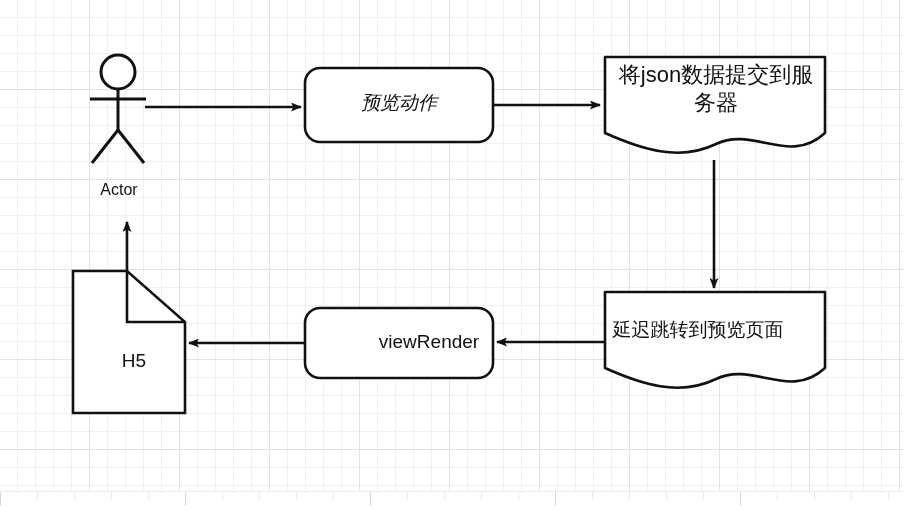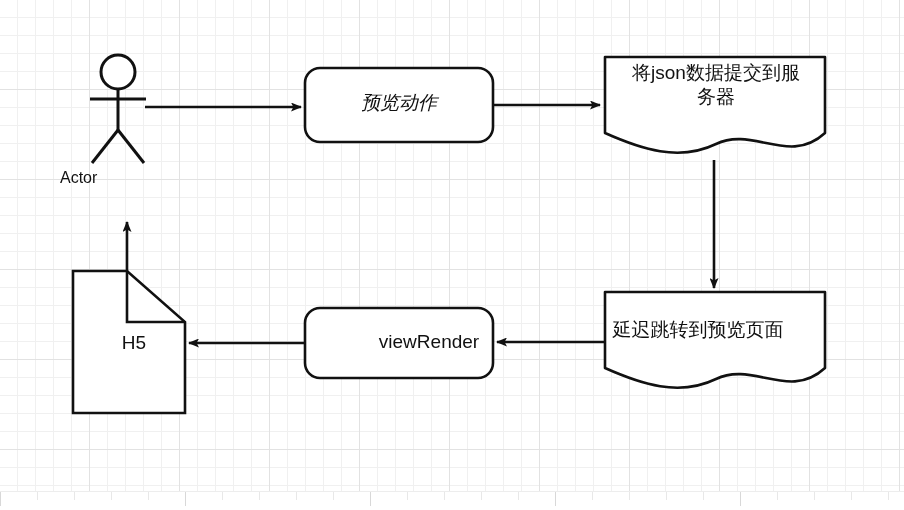--- a/index.html
+++ b/index.html
@@ -65,25 +65,25 @@
   }
   .node-label {
     position: absolute;
     color: #111111;
     text-align: center;
     line-height: 1.28;
     white-space: pre-wrap;
     pointer-events: none;
   }
   .lbl-preview   { left: 305px; top: 91px;  width: 188px; font-size: 19px; font-style: italic; }
-  .lbl-submit    { left: 608px; top: 61px;  width: 216px; font-size: 19px; }
+  .lbl-submit    { left: 608px; top: 61px;  width: 216px; font-size: 22px; }
   .lbl-redirect  { left: 606px; top: 318px; width: 184px; font-size: 19px; }
   .lbl-render    { left: 306px; top: 330px; width: 214px; font-size: 19px; margin-left: 16px; }
-  .lbl-h5        { left: 74px;  top: 331px; width: 120px; font-size: 19px; }
-  .lbl-actor     { left: 60px;  top: 168px; width: 118px; font-size: 16px; text-align: left; }
+  .lbl-h5        { left: 74px;  top: 349px; width: 120px; font-size: 19px; }
+  .lbl-actor     { left: 60px;  top: 180px; width: 118px; font-size: 16px; text-align: center; }
 </style>
 </head>
 <body>
 
 <div id="canvas">
 
   <div id="grid-fine"></div>
   <div id="grid-major"></div>
 
   <svg id="shapes" width="904" height="510" viewBox="0 0 904 510">

